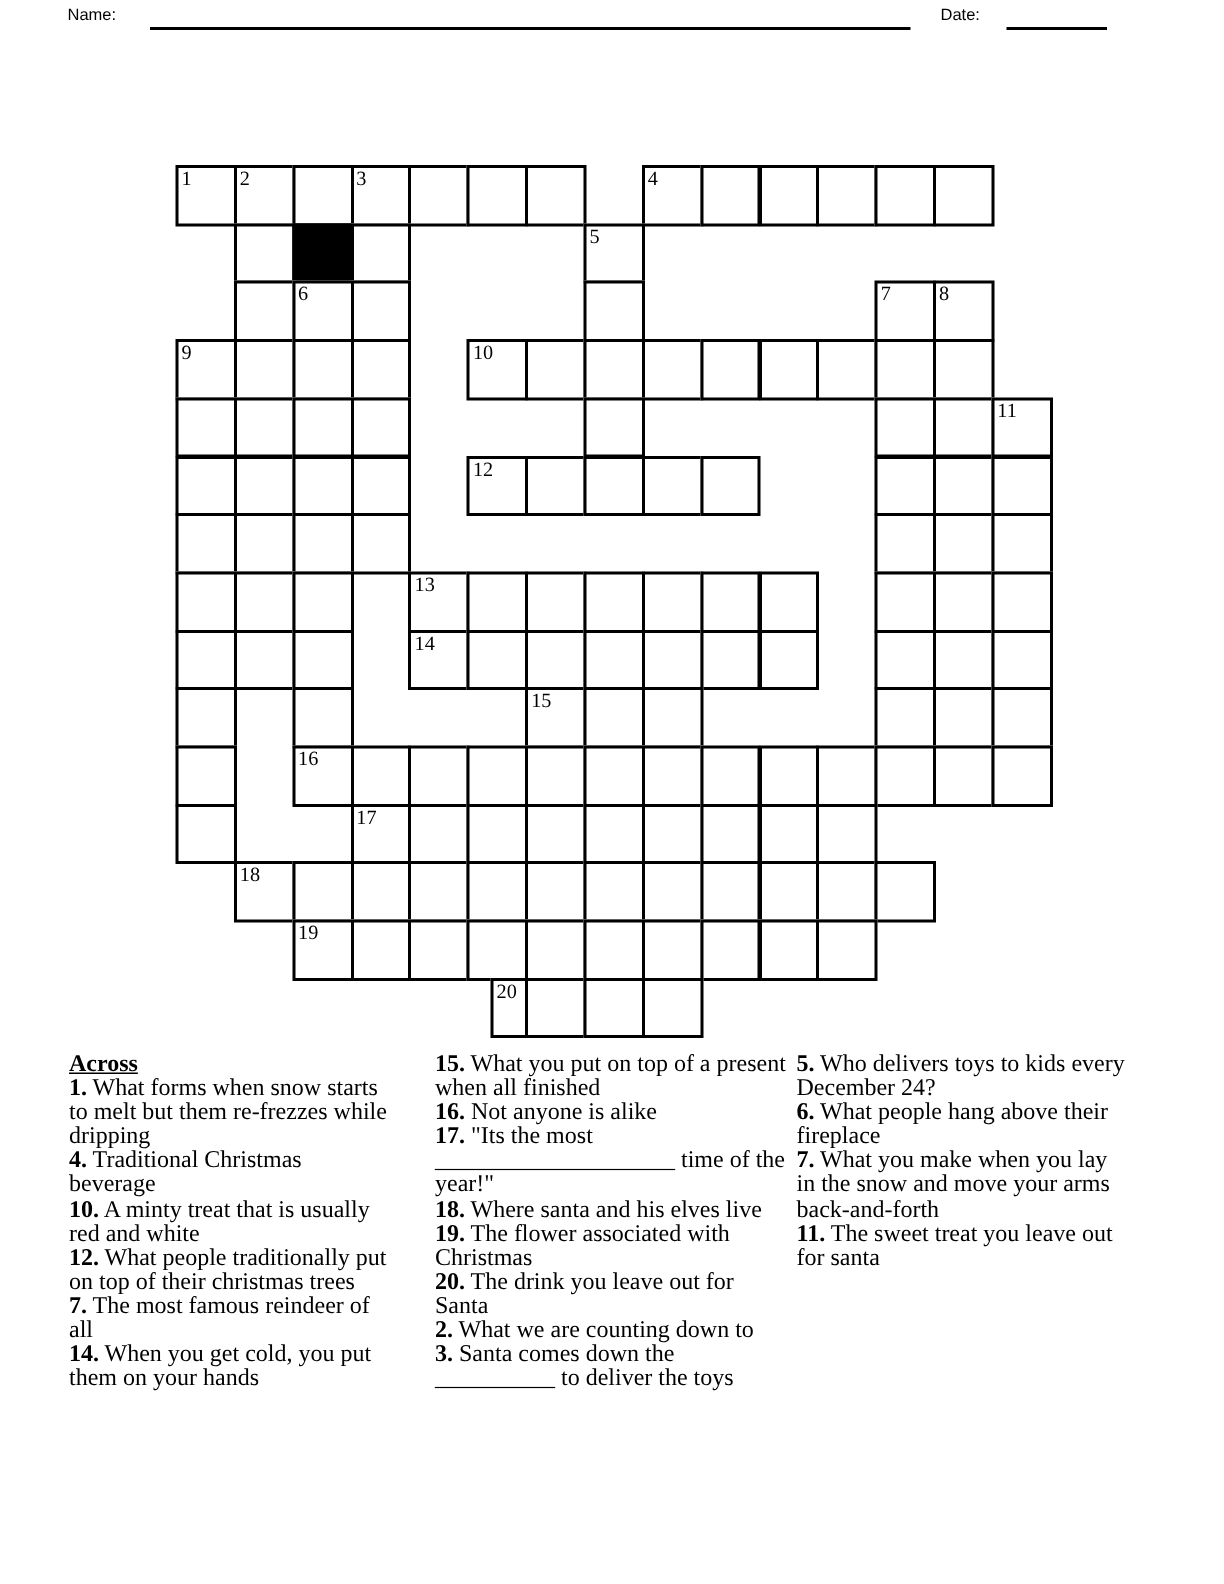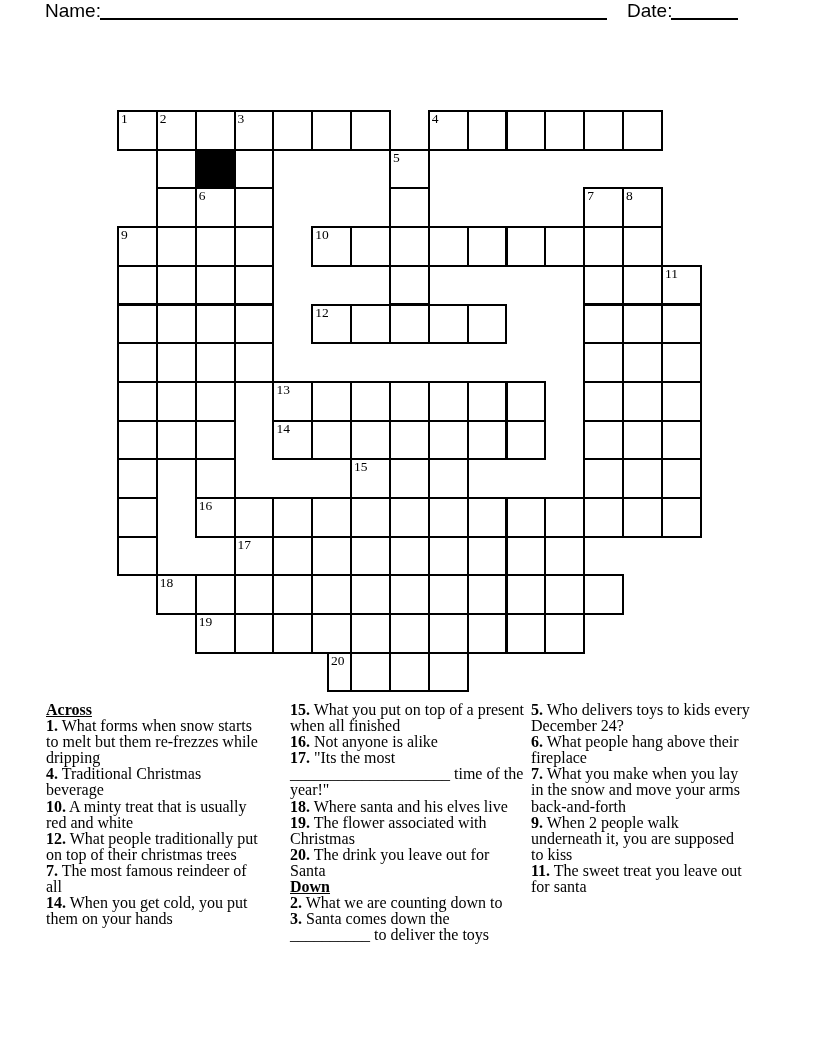--- a/index.html
+++ b/index.html
@@ -10,21 +10,21 @@
     background: #ffffff;
     margin: 0 auto;
     overflow: hidden;
     font-family: "Liberation Serif", serif;
     color: #000;
   }
   
   .hdr-label {
     position: absolute;
     font-family: "Liberation Sans", sans-serif;
-    font-size: 19px;
+    font-size: 11px;
     line-height: 19px;
     top: 1px;
     color: #000;
   }
   .hdr-line {
     position: absolute;
     top: 18px;
     border-bottom: 2px solid #000;
     height: 0;
   }
@@ -302,25 +302,23 @@
       <div class="clue"><b>7.</b> The most famous reindeer of all</div>
       <div class="clue"><b>14.</b> When you get cold, you put them on your hands</div>
     </div>
   <div class="clue-col" id="clue-col-2">
       <div class="clue"><b>15.</b> What you put on top of a present when all finished</div>
       <div class="clue"><b>16.</b> Not anyone is alike</div>
       <div class="clue"><b>17.</b> "Its the most ____________________ time of the year!"</div>
       <div class="clue"><b>18.</b> Where santa and his elves live</div>
       <div class="clue"><b>19.</b> The flower associated with Christmas</div>
       <div class="clue"><b>20.</b> The drink you leave out for Santa</div>
-      <div class="clue-head">Down</div>
       <div class="clue"><b>2.</b> What we are counting down to</div>
       <div class="clue"><b>3.</b> Santa comes down the __________ to deliver the toys</div>
     </div>
   <div class="clue-col" id="clue-col-3">
       <div class="clue"><b>5.</b> Who delivers toys to kids every December 24?</div>
       <div class="clue"><b>6.</b> What people hang above their fireplace</div>
       <div class="clue"><b>7.</b> What you make when you lay in the snow and move your arms back-and-forth</div>
-      <div class="clue"><b>9.</b> When 2 people walk underneath it, you are supposed to kiss</div>
       <div class="clue"><b>11.</b> The sweet treat you leave out for santa</div>
     </div>
 
 </div>
 
 </body></html>

